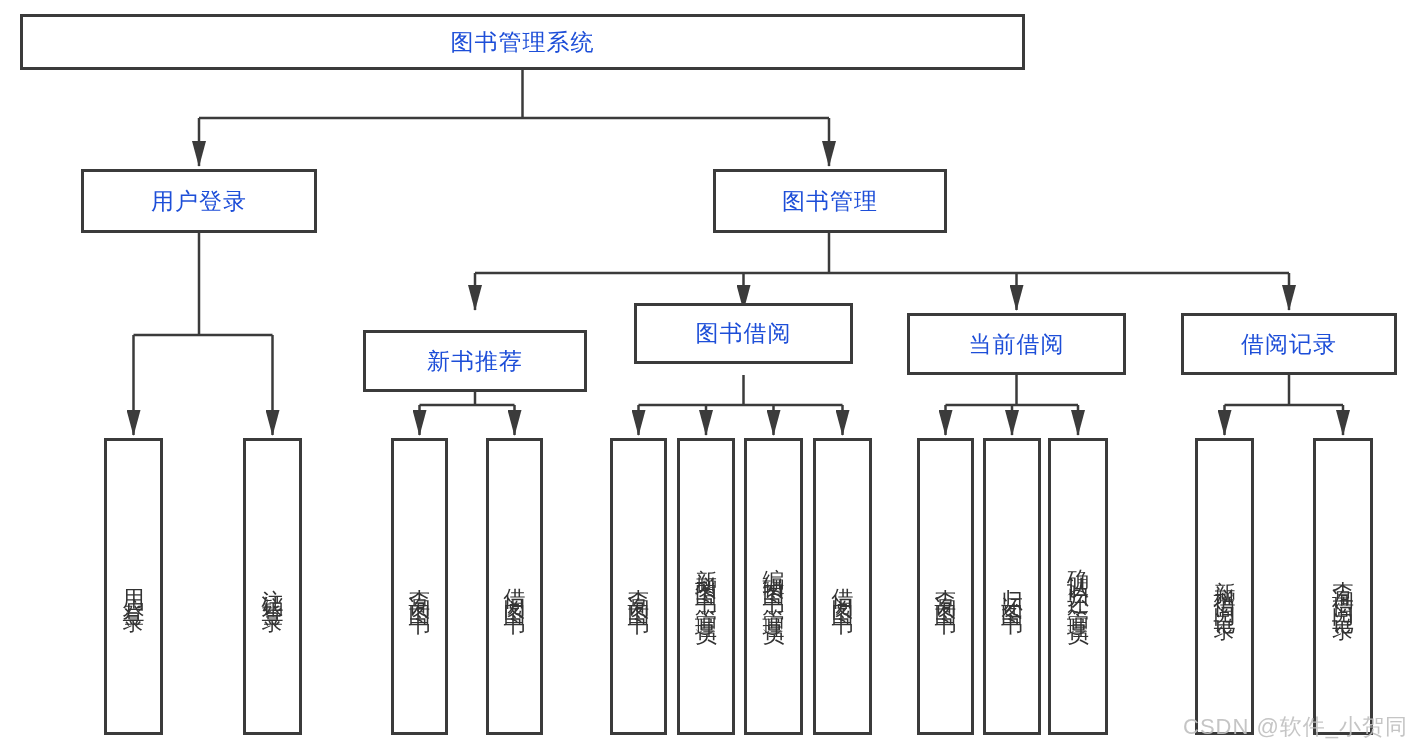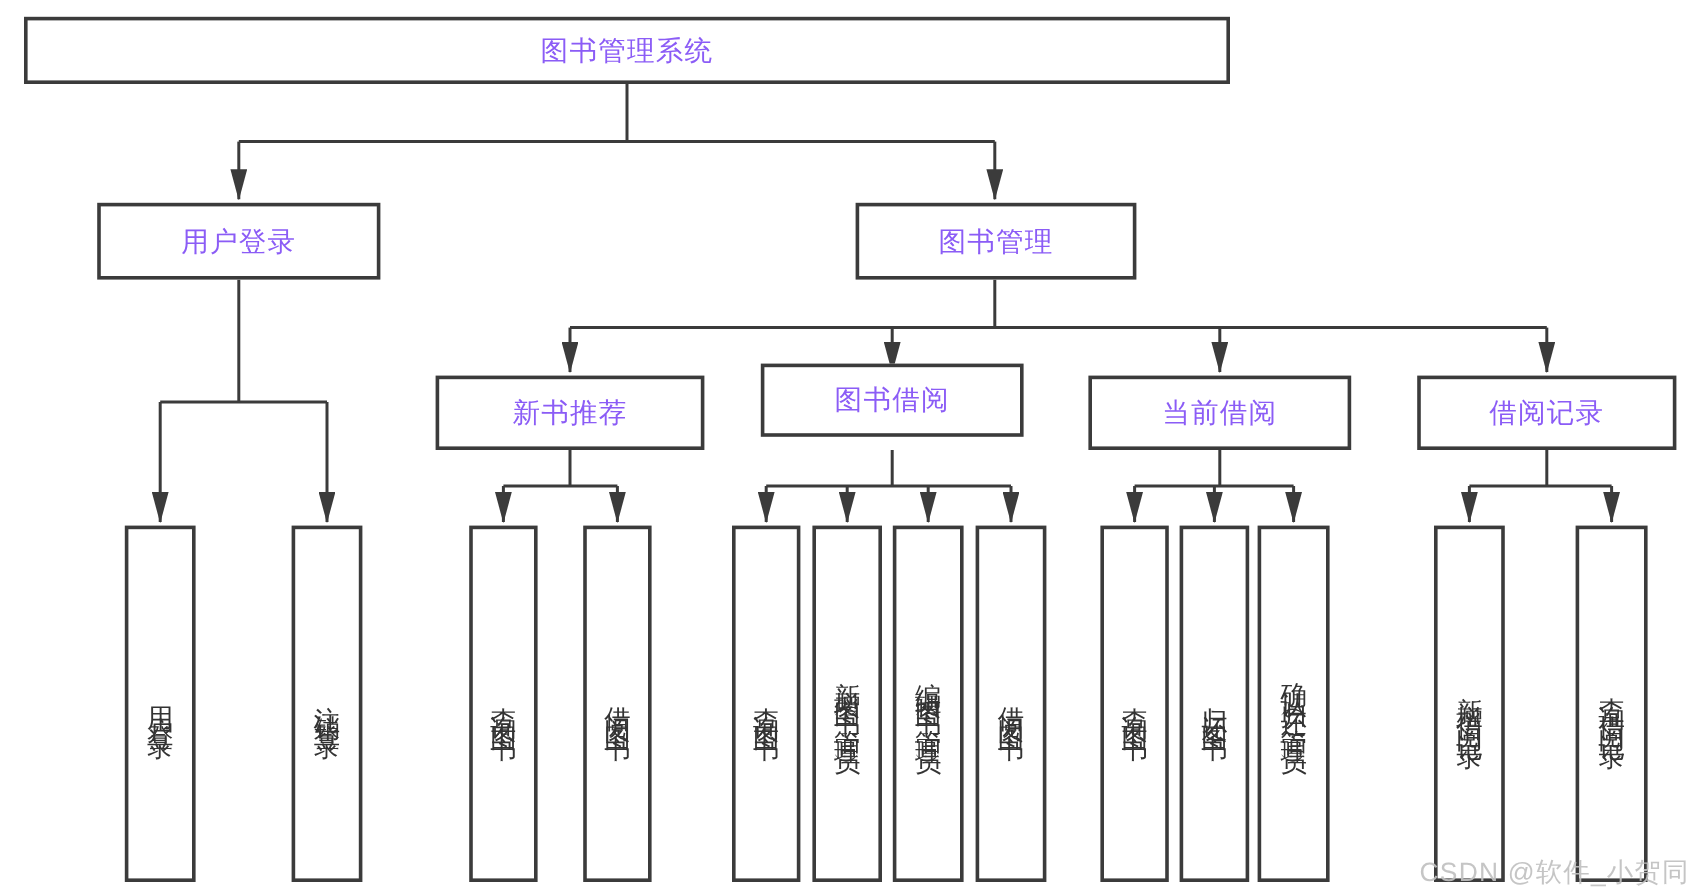--- a/index.html
+++ b/index.html
@@ -28,21 +28,21 @@
     background: #ffffff;
     display: flex;
     align-items: center;
     justify-content: center;
     z-index: 2;
     color: #333333;
   }
   .label-h {
     font-size: 23px;
     letter-spacing: 1px;
-    color: #8b5cf6;
+    color: #1d4ed8;
     white-space: nowrap;
   }
   .label-v {
     writing-mode: vertical-rl;
     text-orientation: mixed;
     font-size: 22px;
     line-height: 1;
     letter-spacing: 8px;
     color: #333333;
     white-space: nowrap;
@@ -117,21 +117,21 @@
     <span class="label-h">图书管理系统</span>
   </div>
 
   <div class="box" style="left:81px; top:169px; width:236px; height:64px;">
     <span class="label-h">用户登录</span>
   </div>
   <div class="box" style="left:713px; top:169px; width:234px; height:64px;">
     <span class="label-h">图书管理</span>
   </div>
 
-  <div class="box" style="left:363px; top:313px; width:224px; height:62px;">
+  <div class="box" style="left:363px; top:330px; width:224px; height:62px;">
     <span class="label-h">新书推荐</span>
   </div>
   <div class="box" style="left:634px; top:303px; width:219px; height:61px;">
     <span class="label-h">图书借阅</span>
   </div>
   <div class="box" style="left:907px; top:313px; width:219px; height:62px;">
     <span class="label-h">当前借阅</span>
   </div>
   <div class="box" style="left:1181px; top:313px; width:216px; height:62px;">
     <span class="label-h">借阅记录</span>

